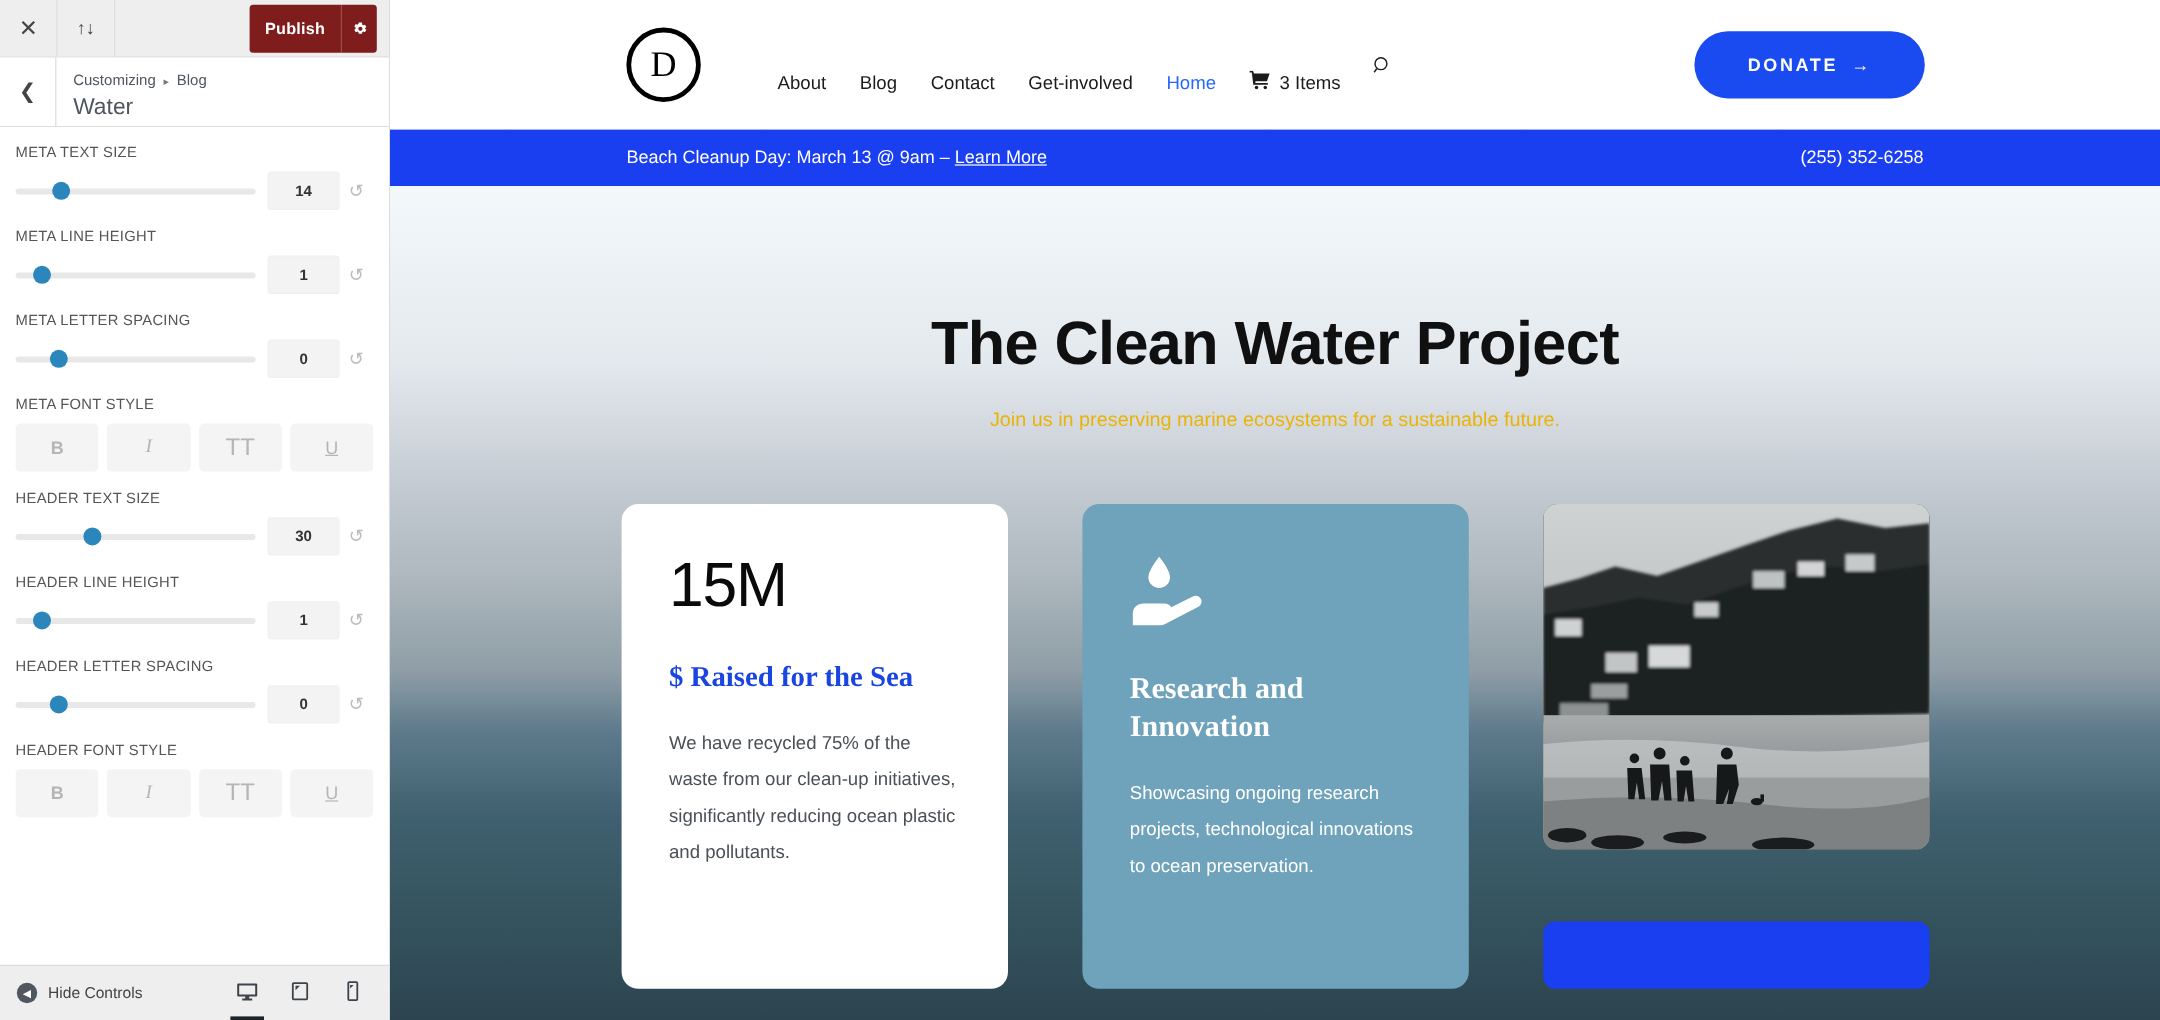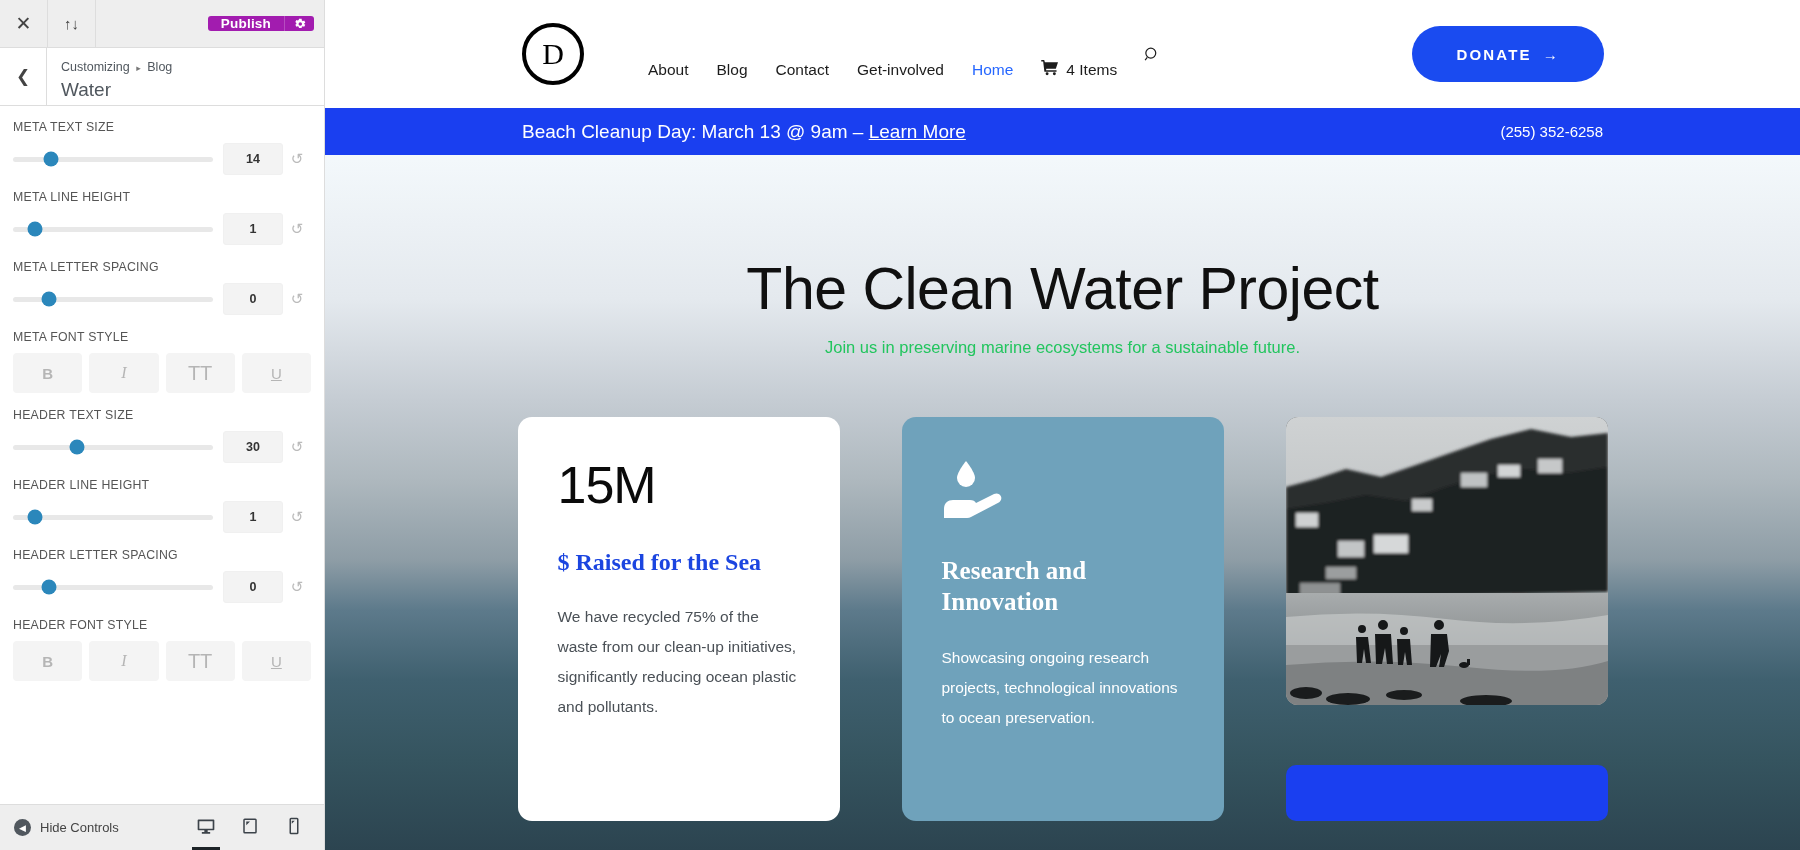--- a/index.html
+++ b/index.html
@@ -48,24 +48,24 @@
     cursor: pointer;
     background: #eee;
   }
   .cz-spacer { flex: 1; }
   .cz-publish-wrap {
     display: flex; align-items: center;
     padding-right: 10px;
   }
   .cz-publish {
     display: flex; align-items: stretch;
-    height: 15px;
+    height: 40px;
     border-radius: 3px;
     overflow: hidden;
-    background: #a21caf;
+    background: #7f1d1d;
     cursor: pointer;
   }
   .cz-publish-label {
     color: #fff;
     font-size: 13.5px;
     font-weight: bold;
     padding: 0 13px;
     display: flex; align-items: center;
     letter-spacing: .2px;
   }
@@ -318,47 +318,47 @@
   .announce {
     position: relative;
     z-index: 3;
     height: 47px;
     background: #1a3ff0;
     display: flex;
     align-items: center;
     color: #fff;
   }
   .announce-left {
-    font-size: 19px;
+    font-size: 15px;
     margin-left: 197px;
   }
   .announce-left a { color: #fff; text-decoration: underline; }
   .announce-right {
     margin-left: auto;
     margin-right: 197px;
     font-size: 15px;
   }
 
   .hero {
     position: relative;
     z-index: 2;
     text-align: center;
     padding-top: 103px;
   }
   .hero h1 {
-    font-size: 59px;
-    font-weight: 400;
+    font-size: 51px;
+    font-weight: 700;
     color: #101010;
     letter-spacing: -0.5px;
     line-height: 1.08;
   }
   .hero p {
     font-size: 16.5px;
-    color: #22c55e;
-    margin-top: 16px;
+    color: #eab308;
+    margin-top: 28px;
   }
 
   .cards {
     position: relative;
     z-index: 2;
     display: flex;
     justify-content: center;
     gap: 62px;
     margin-top: 60px;
   }
@@ -597,21 +597,21 @@
         <a href="#">Get-involved</a>
         <a href="#" class="current">Home</a>
         <a href="#" class="cart-link">
           <span>
             <svg width="18" height="16" viewBox="0 0 24 22" fill="currentColor" aria-hidden="true">
               <path d="M0 0h4l1 3h18l-3 9H7l-.5 2H21v2H4.3L2.6 2H0z"></path>
               <circle cx="8" cy="19" r="2"></circle>
                 <circle cx="18" cy="19" r="2"></circle>
             </svg>
           </span>
-          <span>4 Items</span>
+          <span>3 Items</span>
         </a>
         <div class="search-btn">
           <svg width="17" height="17" viewBox="0 0 24 24" fill="none" stroke="currentColor" stroke-width="1.7" aria-hidden="true">
             <circle cx="11" cy="10" r="7"></circle>
               <line x1="6" y1="16" x2="3" y2="20"></line>
           </svg>
         </div>
       </div>
       <div class="donate-wrap">
         <button class="donate-btn">

